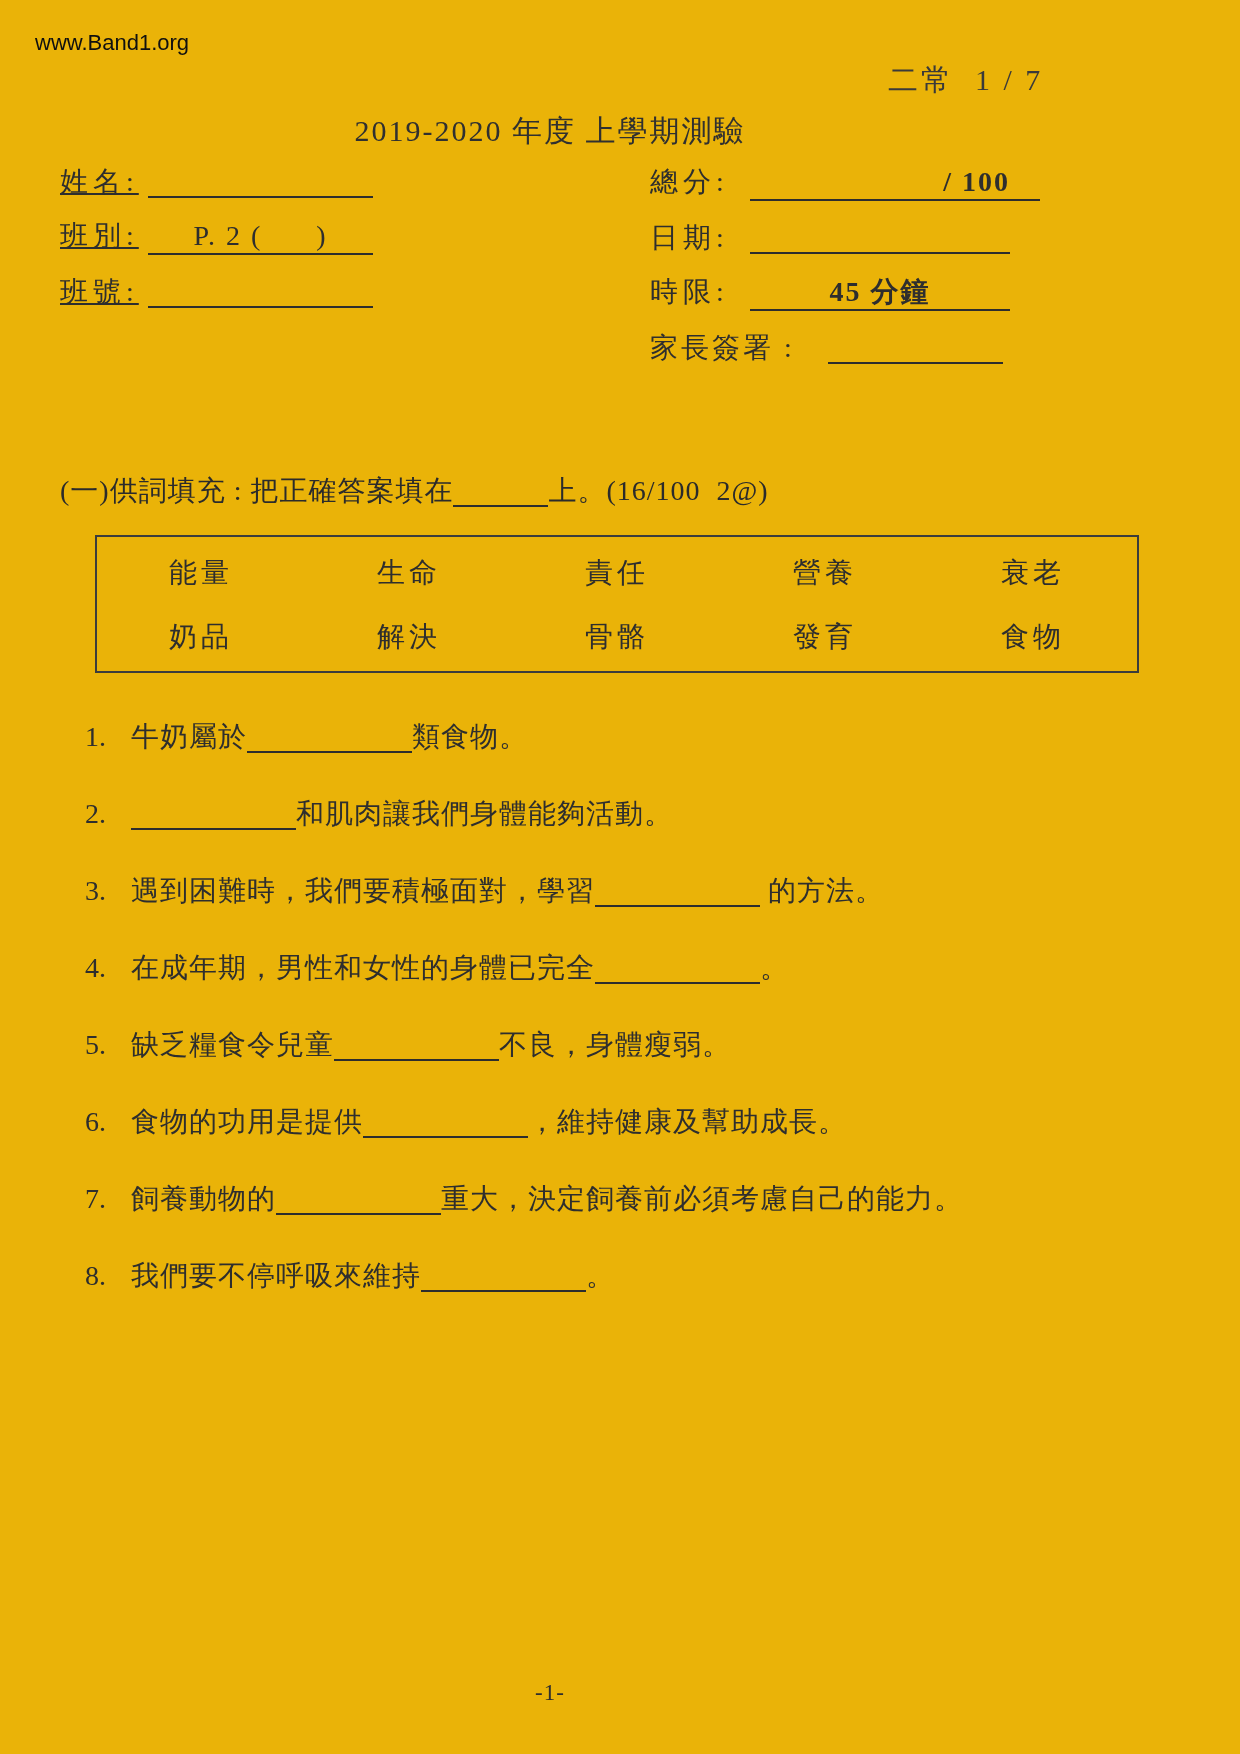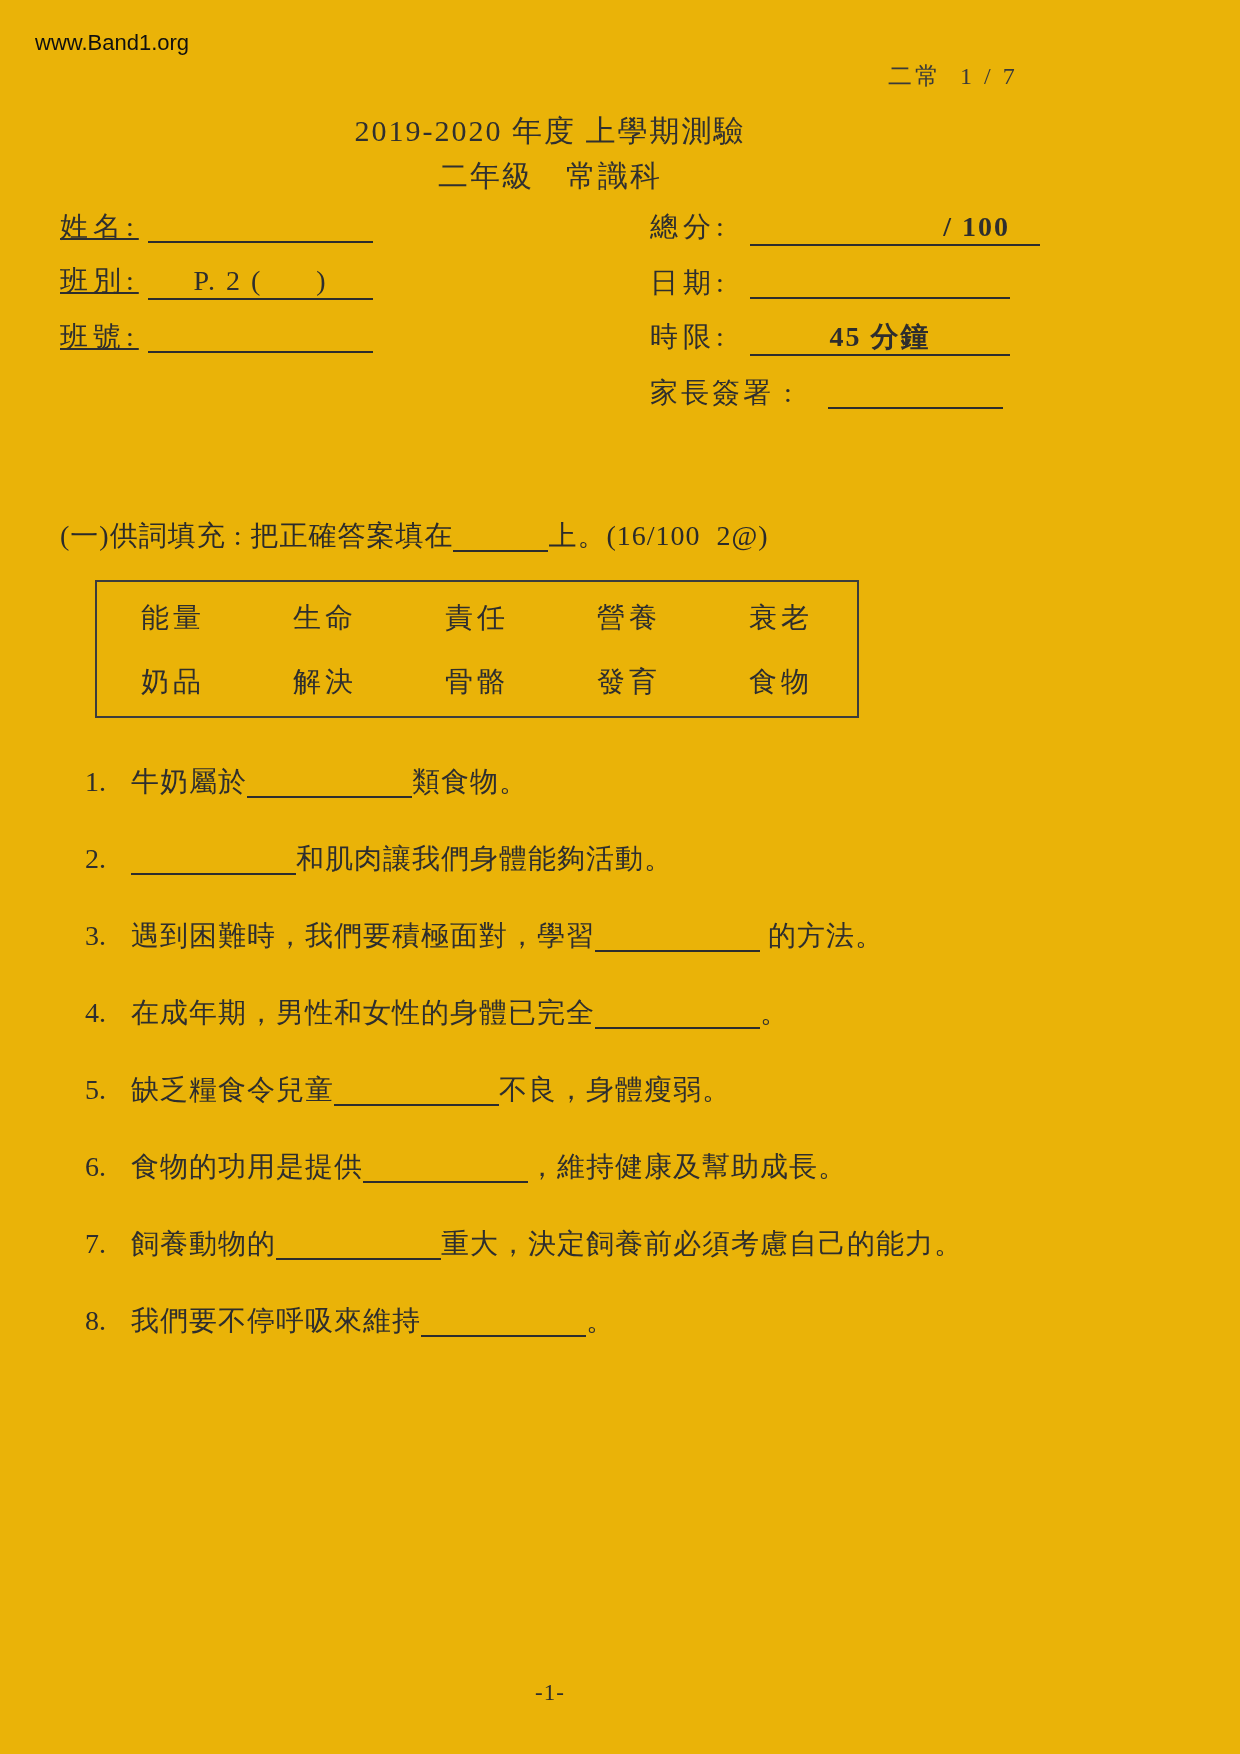--- a/index.html
+++ b/index.html
@@ -11,21 +11,21 @@
     font-family:"Liberation Serif","DejaVu Serif",serif;
     overflow:hidden;
   }
   .watermark{
     position:absolute;top:30px;left:35px;
     font-family:"Liberation Sans","DejaVu Sans",sans-serif;
     font-size:22px;color:#101010;
   }
   .page-code{
     position:absolute;top:60px;left:888px;
-    font-size:24px;letter-spacing:3px;color:#3a3a3a;
+    font-size:30px;letter-spacing:3px;color:#3a3a3a;
   }
   .content{position:absolute;top:0;left:60px;width:980px;font-size:28px;}
   .title-block{margin-top:108px;text-align:center;}
   .title-line{font-size:30px;line-height:45px;letter-spacing:2px;color:#303030;}
 
   .header-fields{display:flex;margin-top:12px;}
   .hf-left{width:645px;}
   .hf-right{flex:1;}
   .field-row{line-height:34px;margin-bottom:20px;white-space:nowrap;}
   .f-label{display:inline-block;letter-spacing:5px;color:#2e2e2e;}
@@ -44,21 +44,21 @@
   .bw225{width:225px;}
   .bw260{width:260px;font-weight:bold;}
   .bw175{width:175px;}
   .bw95{width:95px;}
   .bw165{width:165px;}
   .val-right{text-align:right;padding-right:30px;}
 
   .section-heading{margin-top:86px;letter-spacing:1px;line-height:40px;}
 
   .word-bank{
-    margin-top:24px;margin-left:35px;width:764px;
+    margin-top:24px;margin-left:35px;width:1044px;
     border:2px solid #3c3c3c;
     padding:16px 0 14px 0;
     box-sizing:border-box;
   }
   .wb-row{
     display:grid;grid-template-columns:repeat(5,1fr);
     text-align:center;line-height:40px;letter-spacing:4px;color:#2e2e2e;
   }
   .wb-row + .wb-row{margin-top:24px;}
 
@@ -76,21 +76,20 @@
 
 <div class="page">
 
   <div class="watermark">www.Band1.org</div>
   <div class="page-code">二常&nbsp;&nbsp;1 / 7</div>
 
   <div class="content">
 
     <div class="title-block">
       <div class="title-line">2019-2020 年度 上學期測驗</div>
-      <div class="title-line">二年級　常識科</div>
     </div>
 
     <div class="header-fields">
       <div class="hf-left">
         <div class="field-row">
           <span class="f-label lab-w88">姓名:</span><span class="blank bw225"></span>
         </div>
         <div class="field-row">
           <span class="f-label lab-w88">班別:</span><span class="blank bw225">P. 2 (&nbsp;&nbsp;&nbsp;&nbsp;&nbsp;&nbsp;)</span>
         </div>

